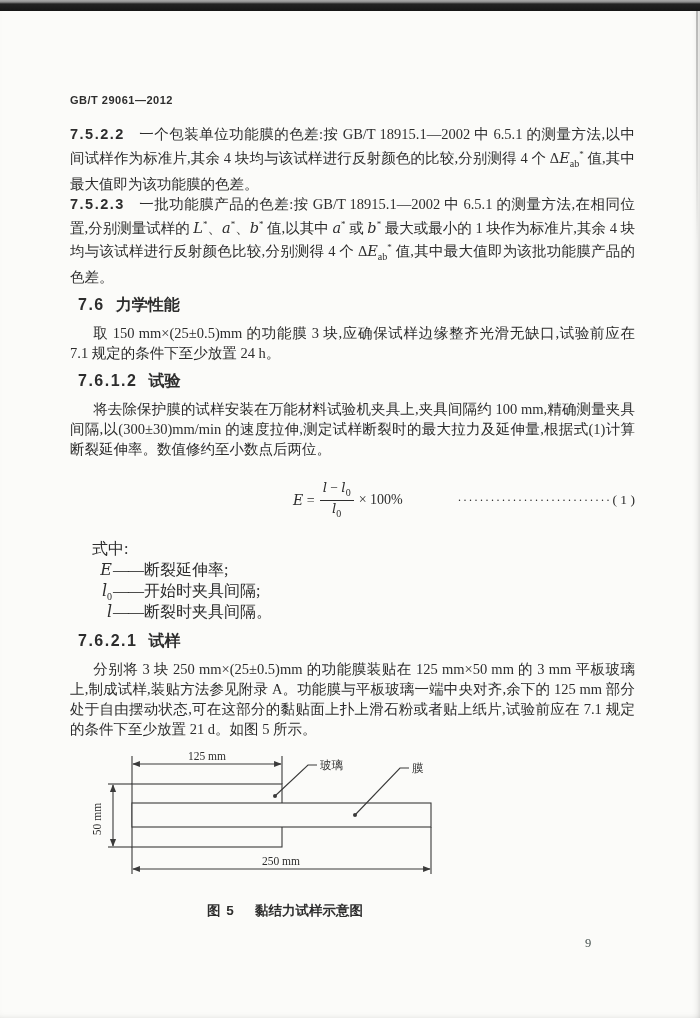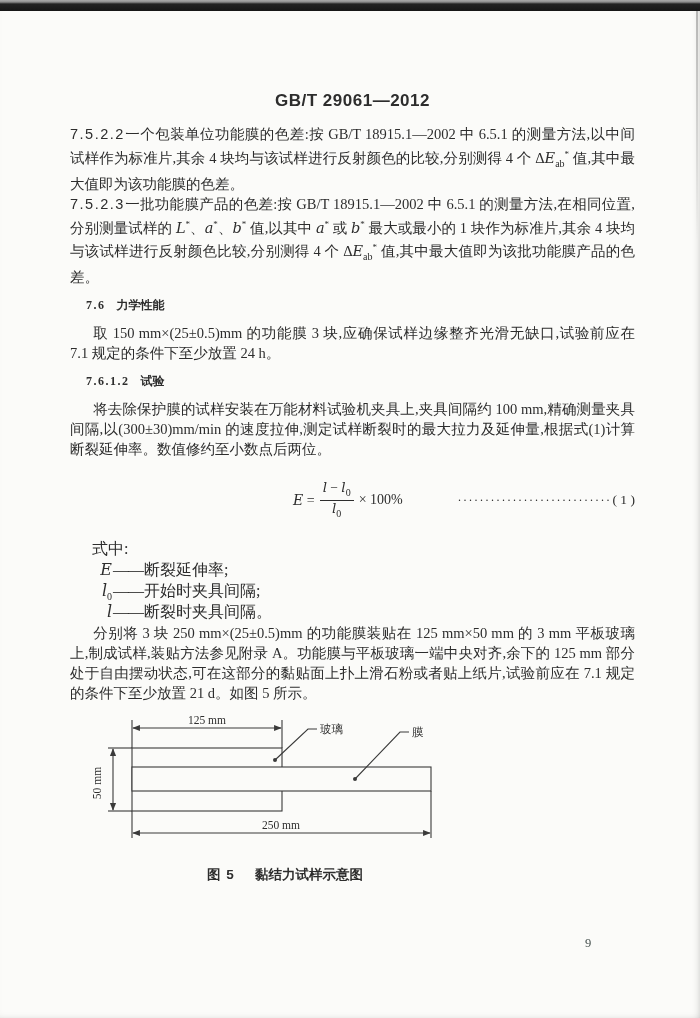--- a/index.html
+++ b/index.html
@@ -7,29 +7,29 @@
     position:relative;width:700px;height:1018px;margin:0 auto;
     background:#fbfbf9;overflow:hidden;color:#2d2d2d;
     font-family:"Liberation Serif","DejaVu Serif",serif;
     box-shadow:inset -5px 0 8px -6px rgba(0,0,0,.25), inset 0 -4px 8px -6px rgba(0,0,0,.12);
   }
   .edge-top{position:absolute;top:0;left:0;width:700px;height:11px;
     background:linear-gradient(to bottom,#ababab 0,#8d8d8d 2px,#222 4px,#171717 100%);}
   .edge-right{position:absolute;top:11px;right:2px;width:2px;height:230px;
     background:linear-gradient(to bottom,rgba(110,110,110,.45),rgba(180,180,180,0));}
   .content{padding:92px 65px 0 70px;}
-  .doc-header{text-align:center;font-family:"Liberation Sans","DejaVu Sans",sans-serif;
-    font-weight:bold;font-size:17px;line-height:17px;letter-spacing:.5px;}
+  .doc-header{text-align:left;font-family:"Liberation Sans","DejaVu Sans",sans-serif;
+    font-weight:bold;font-size:11px;line-height:17px;letter-spacing:.5px;}
   p.body{margin:0;font-size:14.5px;line-height:20px;text-align:justify;}
   p.first{margin-top:15px;}
   .ind{text-indent:1.6em;}
-  .clause-num{font-family:"Liberation Sans","DejaVu Sans",sans-serif;font-weight:normal;
-    letter-spacing:1.5px;}
-  .heading{margin:8px 16px;font-size:12px;line-height:20px;font-weight:bold;
-    font-family:Liberation Serif, serif;}
+  .clause-num{font-family:"Liberation Sans","DejaVu Sans",sans-serif;font-weight:bold;
+    letter-spacing:1.5px;margin-right:14px;}
+  .heading{margin:8px 8px;font-size:16px;line-height:20px;font-weight:bold;
+    font-family:Liberation Sans, sans-serif;}
   .heading .hnum{letter-spacing:1.5px;margin-right:11px;}
   sub{font-size:10px;}
   sup{font-size:9px;}
   i{font-family:"DejaVu Serif","Liberation Serif",serif;font-style:italic;}
   .formula-row{display:flex;align-items:center;margin:5px 0 2px;padding-left:223px;
     font-size:14px;line-height:16px;}
   .feq{display:inline-flex;align-items:center;white-space:nowrap;}
   .frac{display:inline-flex;flex-direction:column;align-items:center;margin:16px 5px;
     font-size:13.5px;line-height:15px;}
   .fnum{border-bottom:1px solid #2d2d2d;padding:0 3px;}
@@ -89,20 +89,21 @@
 
     <div class="body where-intro">式中:</div>
 
     <div class="body where-row"><span class="wsym"><i>E</i></span><span class="wdash">——</span><span>断裂延伸率;</span></div>
 
     <div class="body where-row"><span class="wsym"><i>l</i><sub>0</sub></span><span class="wdash">——</span><span>开始时夹具间隔;</span></div>
 
     <div class="body where-row"><span class="wsym"><i>l</i></span><span class="wdash">——</span><span>断裂时夹具间隔。</span></div>
 
 
+    <p class="heading"><span class="hnum">7.6.2.1</span><span>试样</span></p>
 
     <p class="body ind"><span><span>分别将 3 块 250 mm×(25±0.5)mm 的功能膜装贴在 125 mm×50 mm 的 3 mm 平板玻璃上,制成试样,装贴方法参见附录 A。功能膜与平板玻璃一端中央对齐,余下的 125 mm 部分处于自由摆动状态,可在这部分的黏贴面上扑上滑石粉或者贴上纸片,试验前应在 7.1 规定的条件下至少放置 21 d。如图 5 所示。</span></span></p>
   </div>
 
   <div class="figure-wrap">
     <svg width="430" height="142" viewBox="0 0 430 142">
       <defs>
         <marker id="arr" viewBox="0 0 10 10" refX="9" refY="5" markerWidth="9" markerHeight="7" orient="auto-start-reverse">
           <path d="M0,1 L10,5 L0,9 z" fill="#3a3a3a"></path>
         </marker>

